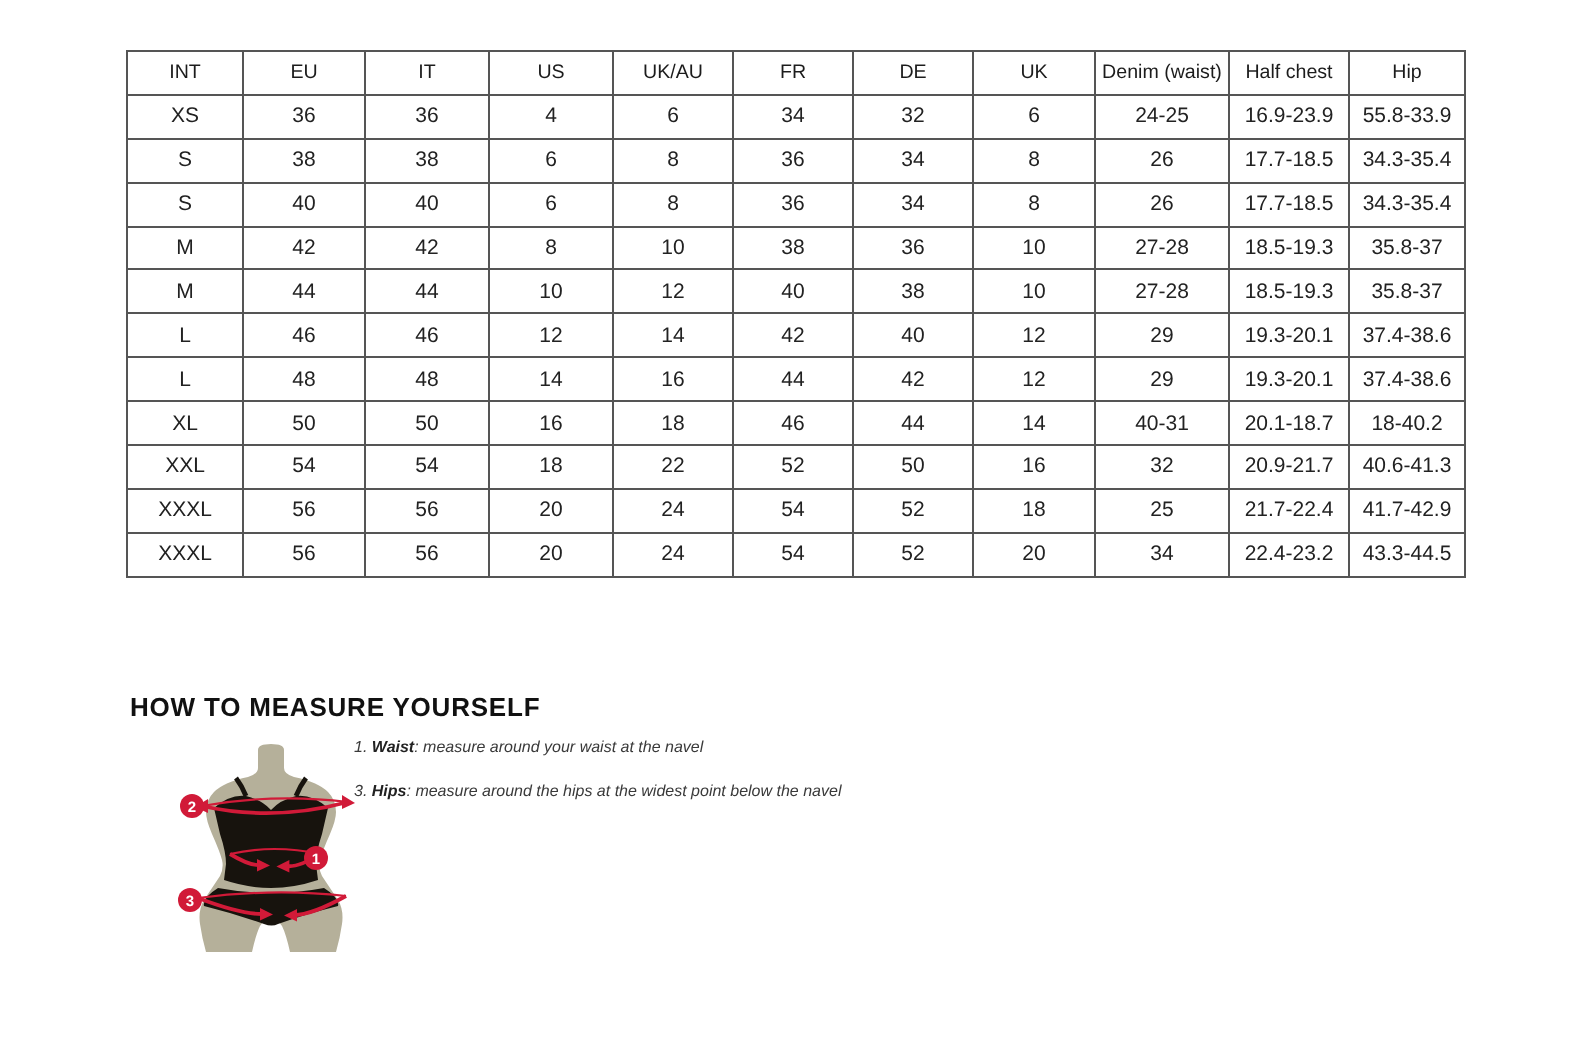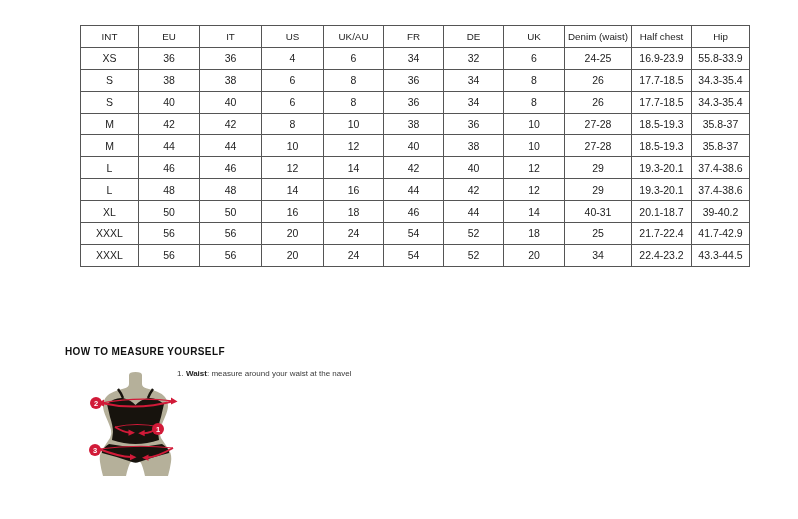--- a/index.html
+++ b/index.html
@@ -1,39 +1,39 @@
 <!DOCTYPE html>
 <html><head>
 <meta charset="utf-8">
 <style>
   html,body{margin:0;padding:0;}
   body{
     width:798px;height:519px;background:#ffffff;position:relative;
     font-family:"Liberation Sans", sans-serif;overflow:hidden;
   }
   table.size-table{
-    position:absolute;left:80px;top:25px;width:669px;
+    position:absolute;left:63px;top:25px;width:669px;
     border-collapse:collapse;table-layout:fixed;
   }
   .size-table th,.size-table td{
     border:1px solid #555;height:20.9px;padding:0;
     font-size:10.5px;font-weight:400;text-align:center;vertical-align:middle;
     color:#222;white-space:nowrap;overflow:hidden;
   }
   .size-table th{font-size:9.8px;color:#1c1c1c;}
   .measure-title{
     position:absolute;left:65px;top:346px;margin:0;
-    font-size:10px;font-weight:bold;letter-spacing:0.4px;color:#111;
+    font-size:13px;font-weight:bold;letter-spacing:0.4px;color:#111;
   }
   .figure-wrap{position:absolute;left:85px;top:370px;width:100px;height:112px;}
   ol.steps{
     position:absolute;left:177px;top:368px;margin:0;padding:0;list-style:none;
     font-size:8px;color:#3a3a3a;width:330px;
   }
-  ol.steps li{margin:0 0 9px 0;line-height:12.8px;white-space:nowrap;}
+  ol.steps li{margin:0 0 9px 0;line-height:12.8px;white-space:nowrap;font-style:italic;}
   ol.steps b{color:#222;}
 </style>
 </head>
 <body>
 
 <div>
 
   <table class="size-table">
     <colgroup>
       <col style="width:58px">
@@ -159,21 +159,34 @@
           <td>XL</td>
           <td>50</td>
           <td>50</td>
           <td>16</td>
           <td>18</td>
           <td>46</td>
           <td>44</td>
           <td>14</td>
           <td>40-31</td>
           <td>20.1-18.7</td>
-          <td>39-40.2</td>
+          <td>18-40.2</td>
+        </tr>
+        <tr>
+          <td>XXL</td>
+          <td>54</td>
+          <td>54</td>
+          <td>18</td>
+          <td>22</td>
+          <td>52</td>
+          <td>50</td>
+          <td>16</td>
+          <td>32</td>
+          <td>20.9-21.7</td>
+          <td>40.6-41.3</td>
         </tr>
         <tr>
           <td>XXXL</td>
           <td>56</td>
           <td>56</td>
           <td>20</td>
           <td>24</td>
           <td>54</td>
           <td>52</td>
           <td>18</td>
@@ -254,15 +267,16 @@
       </g>
       <g>
         <circle cx="10" cy="80" r="6" fill="#d11a38"></circle>
         <text x="10" y="82.8" text-anchor="middle" font-size="7.5" font-weight="bold" fill="#ffffff" font-family="Liberation Sans, sans-serif">3</text>
       </g>
     </svg>
   </div>
 
   <ol class="steps" id="steps">
       <li><span>1. </span><b>Waist</b><span>: measure around your waist at the navel</span></li>
+      <li><span>3. </span><b>Hips</b><span>: measure around the hips at the widest point below the navel</span></li>
     </ol>
 
 </div>
 
 </body></html>

